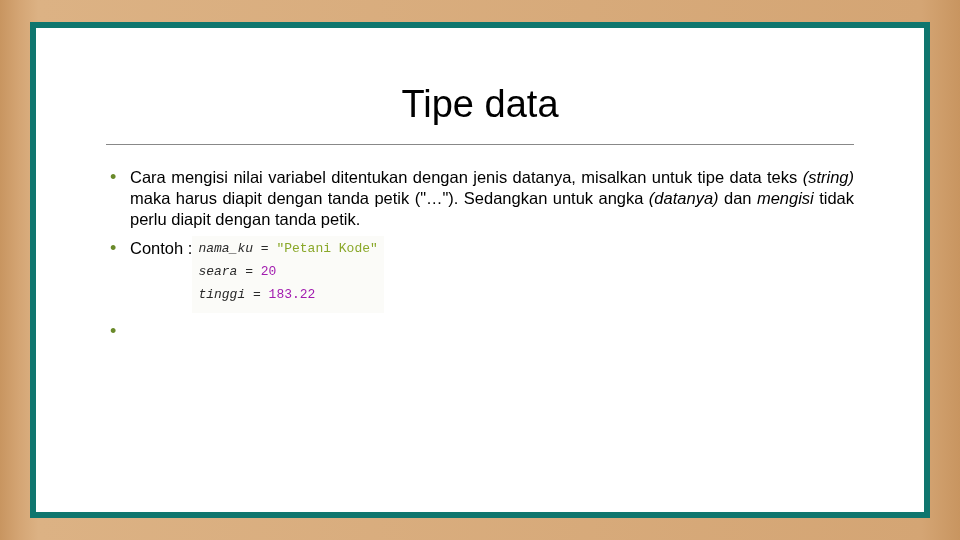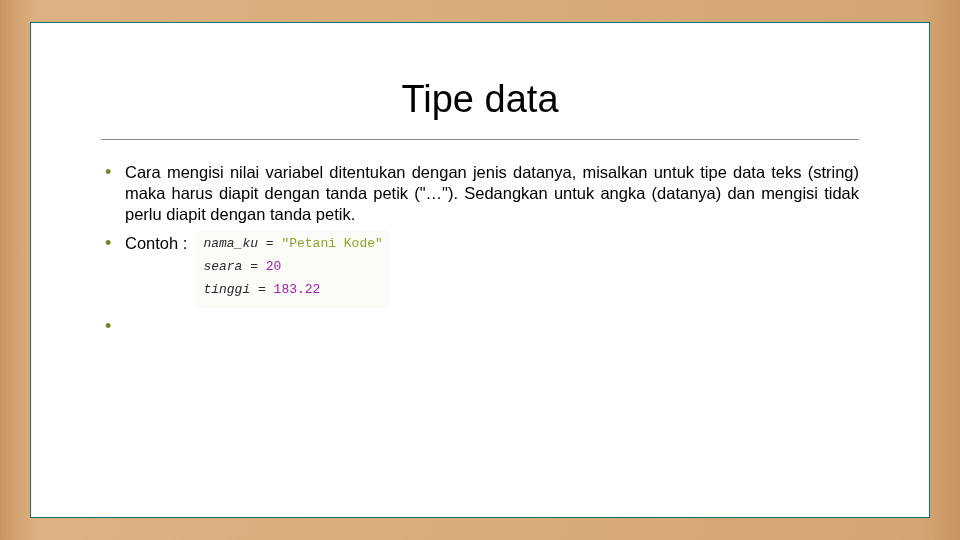--- a/index.html
+++ b/index.html
@@ -11,21 +11,21 @@
     overflow: hidden;
     position: relative;
   }
   .slide {
     position: absolute;
     top: 22px;
     left: 30px;
     right: 30px;
     bottom: 22px;
     background: #ffffff;
-    border: 1px solid #0f766e;
+    border: 6px solid #0f766e;
     padding: 40px 70px 40px 70px;
   }
   .title {
     font-size: 38px;
     font-weight: 400;
     text-align: center;
     color: #000;
     margin-top: 15px;
     margin-bottom: 18px;
   }
@@ -48,25 +48,24 @@
   }
   .bullets > li::before {
     content: "•";
     position: absolute;
     left: 4px;
     top: 0;
     color: #6a8a2a;
     font-size: 18px;
     line-height: 1.2;
   }
-  .italic { }
+  .italic { font-style: italic; }
   .contoh-row {
     display: flex;
     align-items: flex-start;
-    gap: 10px;
   }
   .code-block {
     font-family: "Consolas", "Courier New", monospace;
     font-size: 13px;
     line-height: 1.75;
     background: #fbfbf8;
     padding: 2px 6px 6px 6px;
     margin-top: -2px;
   }
   .code-line { white-space: pre; }

